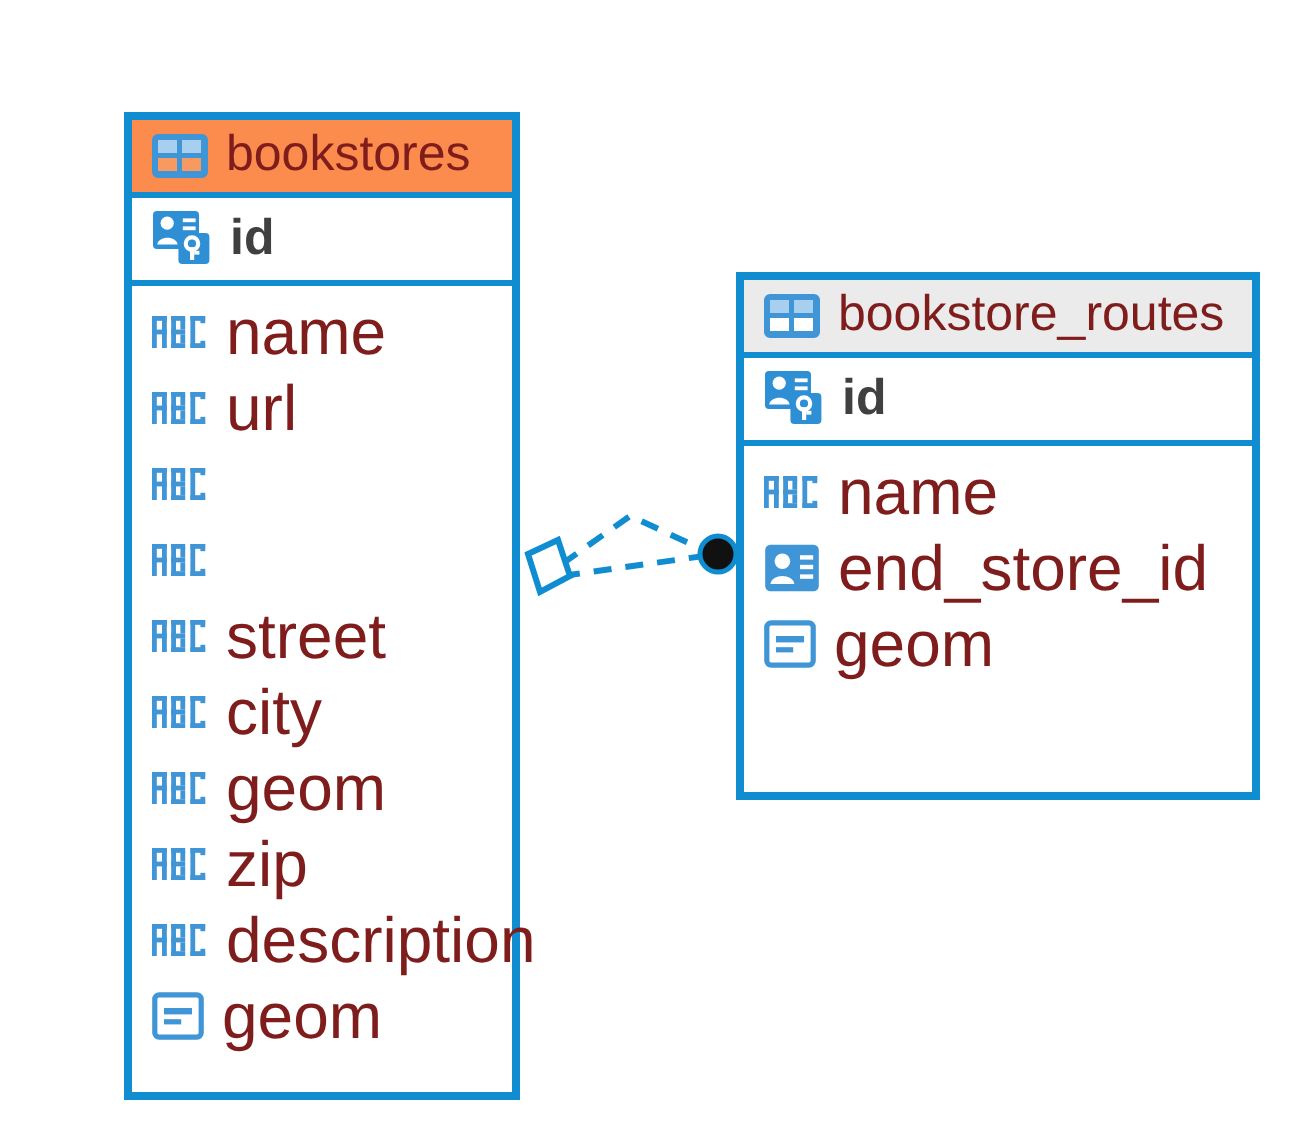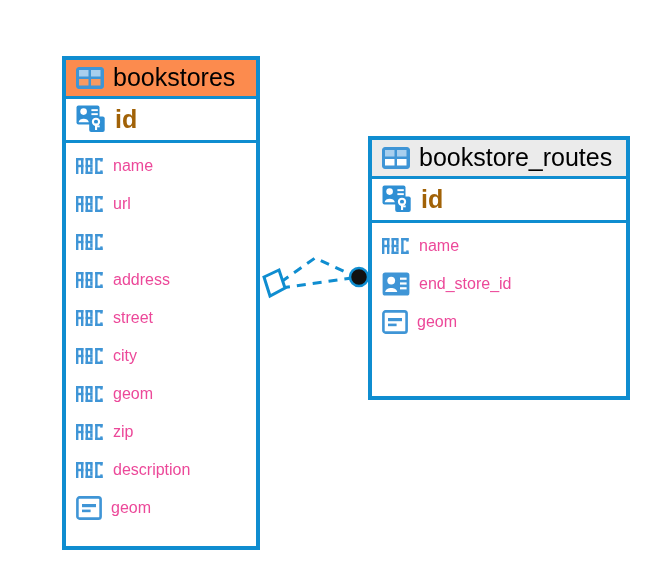--- a/index.html
+++ b/index.html
@@ -30,21 +30,21 @@
 
   .entity-header {
     display: flex;
     align-items: center;
     gap: 9px;
     padding: 5px 10px 6px 10px;
     box-sizing: border-box;
   }
   .entity-header .title {
     font-size: 25px;
-    color: #000000;
+    color: #7f1d1d;
     line-height: 1.0;
     white-space: nowrap;
   }
   .hdr-orange { background: #fc8b4e; }
   .hdr-gray   { background: #ebebeb; }
 
   .header-rule {
     height: 3px;
     background: #0f8dd0;
     width: 100%;
@@ -54,38 +54,38 @@
     display: flex;
     align-items: center;
     gap: 9px;
     padding: 6px 10px 7px 10px;
     box-sizing: border-box;
     background: #ffffff;
   }
   .pk-row .fname {
     font-size: 25px;
     font-weight: bold;
-    color: #a16207;
+    color: #404040;
     line-height: 1.0;
   }
 
   .field-list {
     padding: 4px 10px 6px 10px;
     box-sizing: border-box;
     background: #ffffff;
   }
   .field-row {
     display: flex;
     align-items: center;
     gap: 9px;
     height: 38px;
   }
   .field-row .fname {
-    font-size: 16px;
-    color: #ec4899;
+    font-size: 32px;
+    color: #7f1d1d;
     line-height: 1.0;
     white-space: nowrap;
   }
 
   
   .icon {
     flex: 0 0 auto;
     display: block;
   }
   .icon-table  { width: 28px; height: 22px; }
@@ -225,21 +225,20 @@
               <rect x="9.6" y="6.8" width="7.0" height="2.4"></rect>
             <rect x="14.2" y="9.2" width="2.4" height="4.4"></rect>
               <rect x="9.6" y="13.6" width="7.0" height="2.4"></rect>
             <rect x="19.2" y="0" width="7.4" height="2.4"></rect>
               <rect x="19.2" y="0" width="2.4" height="16"></rect>
             <rect x="19.2" y="13.6" width="7.4" height="2.4"></rect>
             <rect x="24.2" y="0" width="2.4" height="3.6"></rect>
               <rect x="24.2" y="12.4" width="2.4" height="3.6"></rect>
           </g>
         </svg>
-        <span class="fname">address</span>
       </div>
 
       <div class="field-row">
         <svg class="icon icon-abc" viewBox="0 0 28 16">
           <g fill="#3f95d6">
             <rect x="0" y="0" width="2.4" height="16"></rect>
               <rect x="0" y="0" width="7.4" height="2.4"></rect>
             <rect x="5.0" y="0" width="2.4" height="16"></rect>
               <rect x="0" y="6.8" width="7.4" height="2.4"></rect>
             <rect x="9.6" y="0" width="2.4" height="16"></rect>

